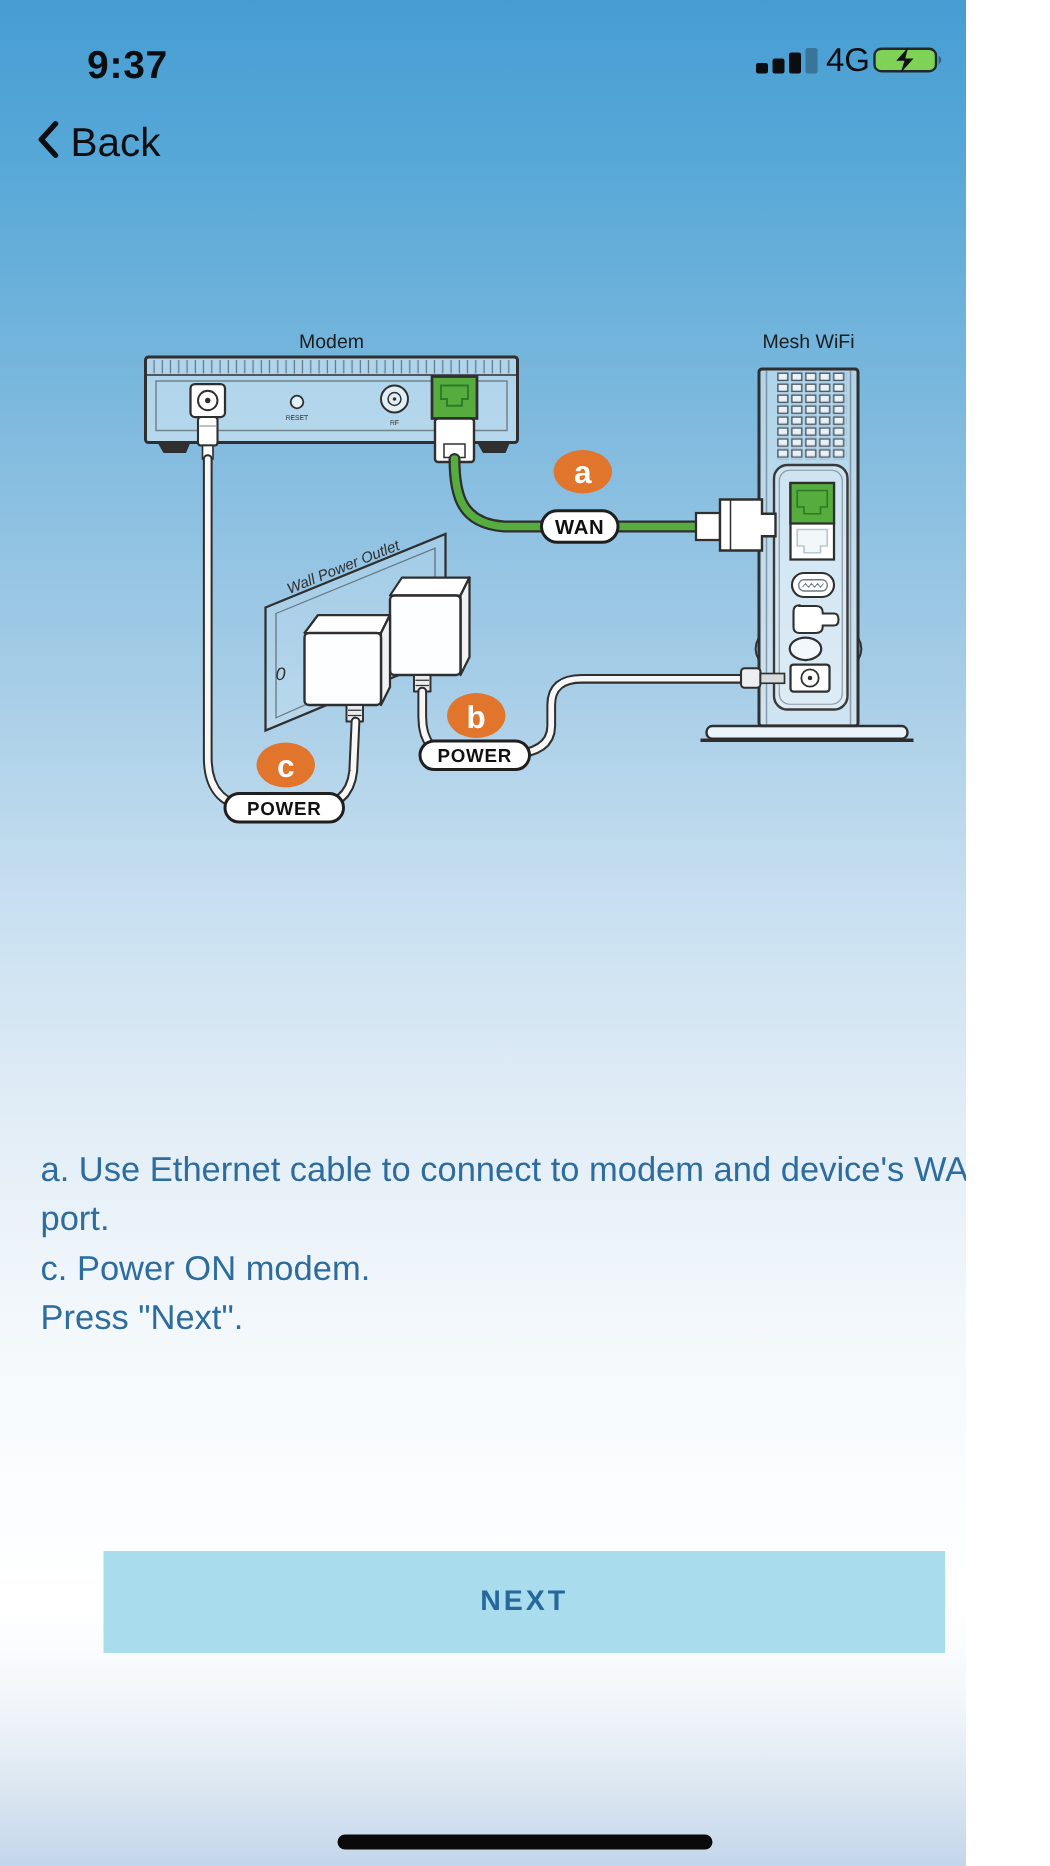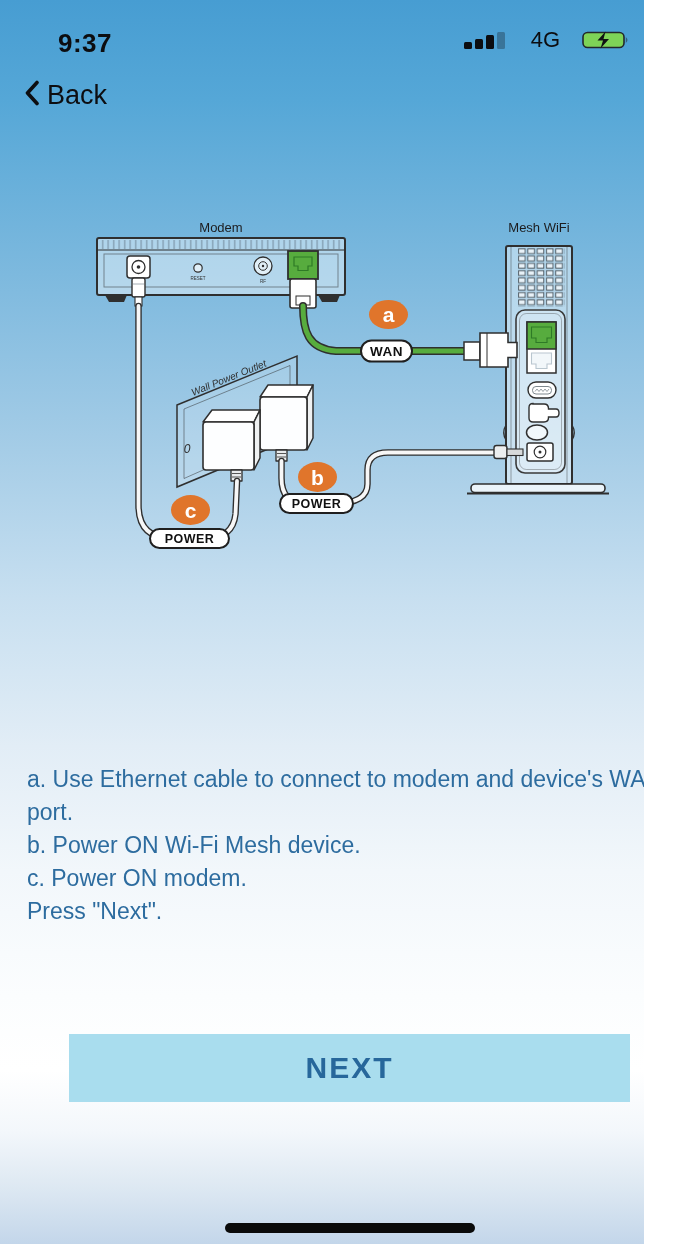--- a/index.html
+++ b/index.html
@@ -10,41 +10,41 @@
   }
   .phone{
     position:relative;width:644px;height:1244px;overflow:hidden;
     background:linear-gradient(180deg,
       #479dd2 0%, #55a7d7 8%, #7db9de 22%, #a2cbe6 35%,
       #c7dff0 48%, #e2edf6 60%, #f2f7fb 70%, #fbfdfe 80%,
       #ffffff 86%, #f3f7fb 91%, #dde8f2 95.5%, #c3d6ea 100%);
   }
   
   .time{position:absolute;left:58px;top:28px;font-size:26px;font-weight:700;color:#0c0d10;letter-spacing:.5px;}
-  .status-icons{position:absolute;right:13px;top:27px;display:flex;align-items:center;gap:22px;}
+  .status-icons{position:absolute;right:13px;top:27px;display:flex;align-items:center;gap:2px;}
   .net{font-size:22px;font-weight:500;color:#0c0d10;}
   
   .back{position:absolute;left:24px;top:80px;display:flex;align-items:flex-start;gap:7px;cursor:pointer;}
   .back span{font-size:27px;color:#0d0e11;}
   .title{position:absolute;left:163px;top:76px;margin:0;font-size:31px;font-weight:600;color:#0a0b0d;letter-spacing:-.2px;}
   
   .diagram{position:absolute;left:0;top:0;width:700px;height:1244px;}
   .dlabel{font-size:13px;fill:#1c1c1e;}
   .tiny{font-size:4.5px;fill:#333;}
   .pill-text{font-size:12.5px;font-weight:700;fill:#101010;letter-spacing:.5px;}
   .wan-text{font-size:13.5px;font-weight:700;fill:#101010;letter-spacing:.5px;}
   .badge-text{font-size:21px;font-weight:600;fill:#ffffff;}
   .outlet-text{font-size:10px;font-style:italic;fill:#2f2f2f;}
   
   .instructions{position:absolute;left:27px;top:740px;width:645px;
     font-size:23px;line-height:33px;color:#2d6c9f;margin-top:23px;}
   
   .next{position:absolute;left:69px;top:1034px;width:561px;height:68px;
     background:#a9ddee;border:none;color:#27679b;font-family:"Liberation Sans",sans-serif;
-    font-size:30px;font-weight:700;letter-spacing:2px;cursor:pointer;}
+    font-size:19px;font-weight:700;letter-spacing:2px;cursor:pointer;}
   
   .home{position:absolute;left:225px;top:1223px;width:250px;height:10px;border-radius:5px;background:#0a0a0a;cursor:pointer;}
 </style>
 </head>
 <body>
 
 <div class="phone">
 
   <span class="time">9:37</span>
   <div class="status-icons">
@@ -226,21 +226,20 @@
       <text class="badge-text" x="317.5" y="485" text-anchor="middle">b</text>
     </g>
     <g>
       <ellipse cx="190.5" cy="510" rx="19.5" ry="15" fill="#e0752b"></ellipse>
       <text class="badge-text" x="190.5" y="518" text-anchor="middle">c</text>
     </g>
   </svg>
 
   <div class="instructions">
     <div>a. Use Ethernet cable to connect to modem and device's WAN port.</div>
-    <div>b. Power ON Wi-Fi Mesh device.</div>
     <div>c. Power ON modem.</div>
     <div>Press "Next".</div>
   </div>
 
   <button class="next">NEXT</button>
 
   <div class="home"></div>
 </div>
 
 </body></html>

